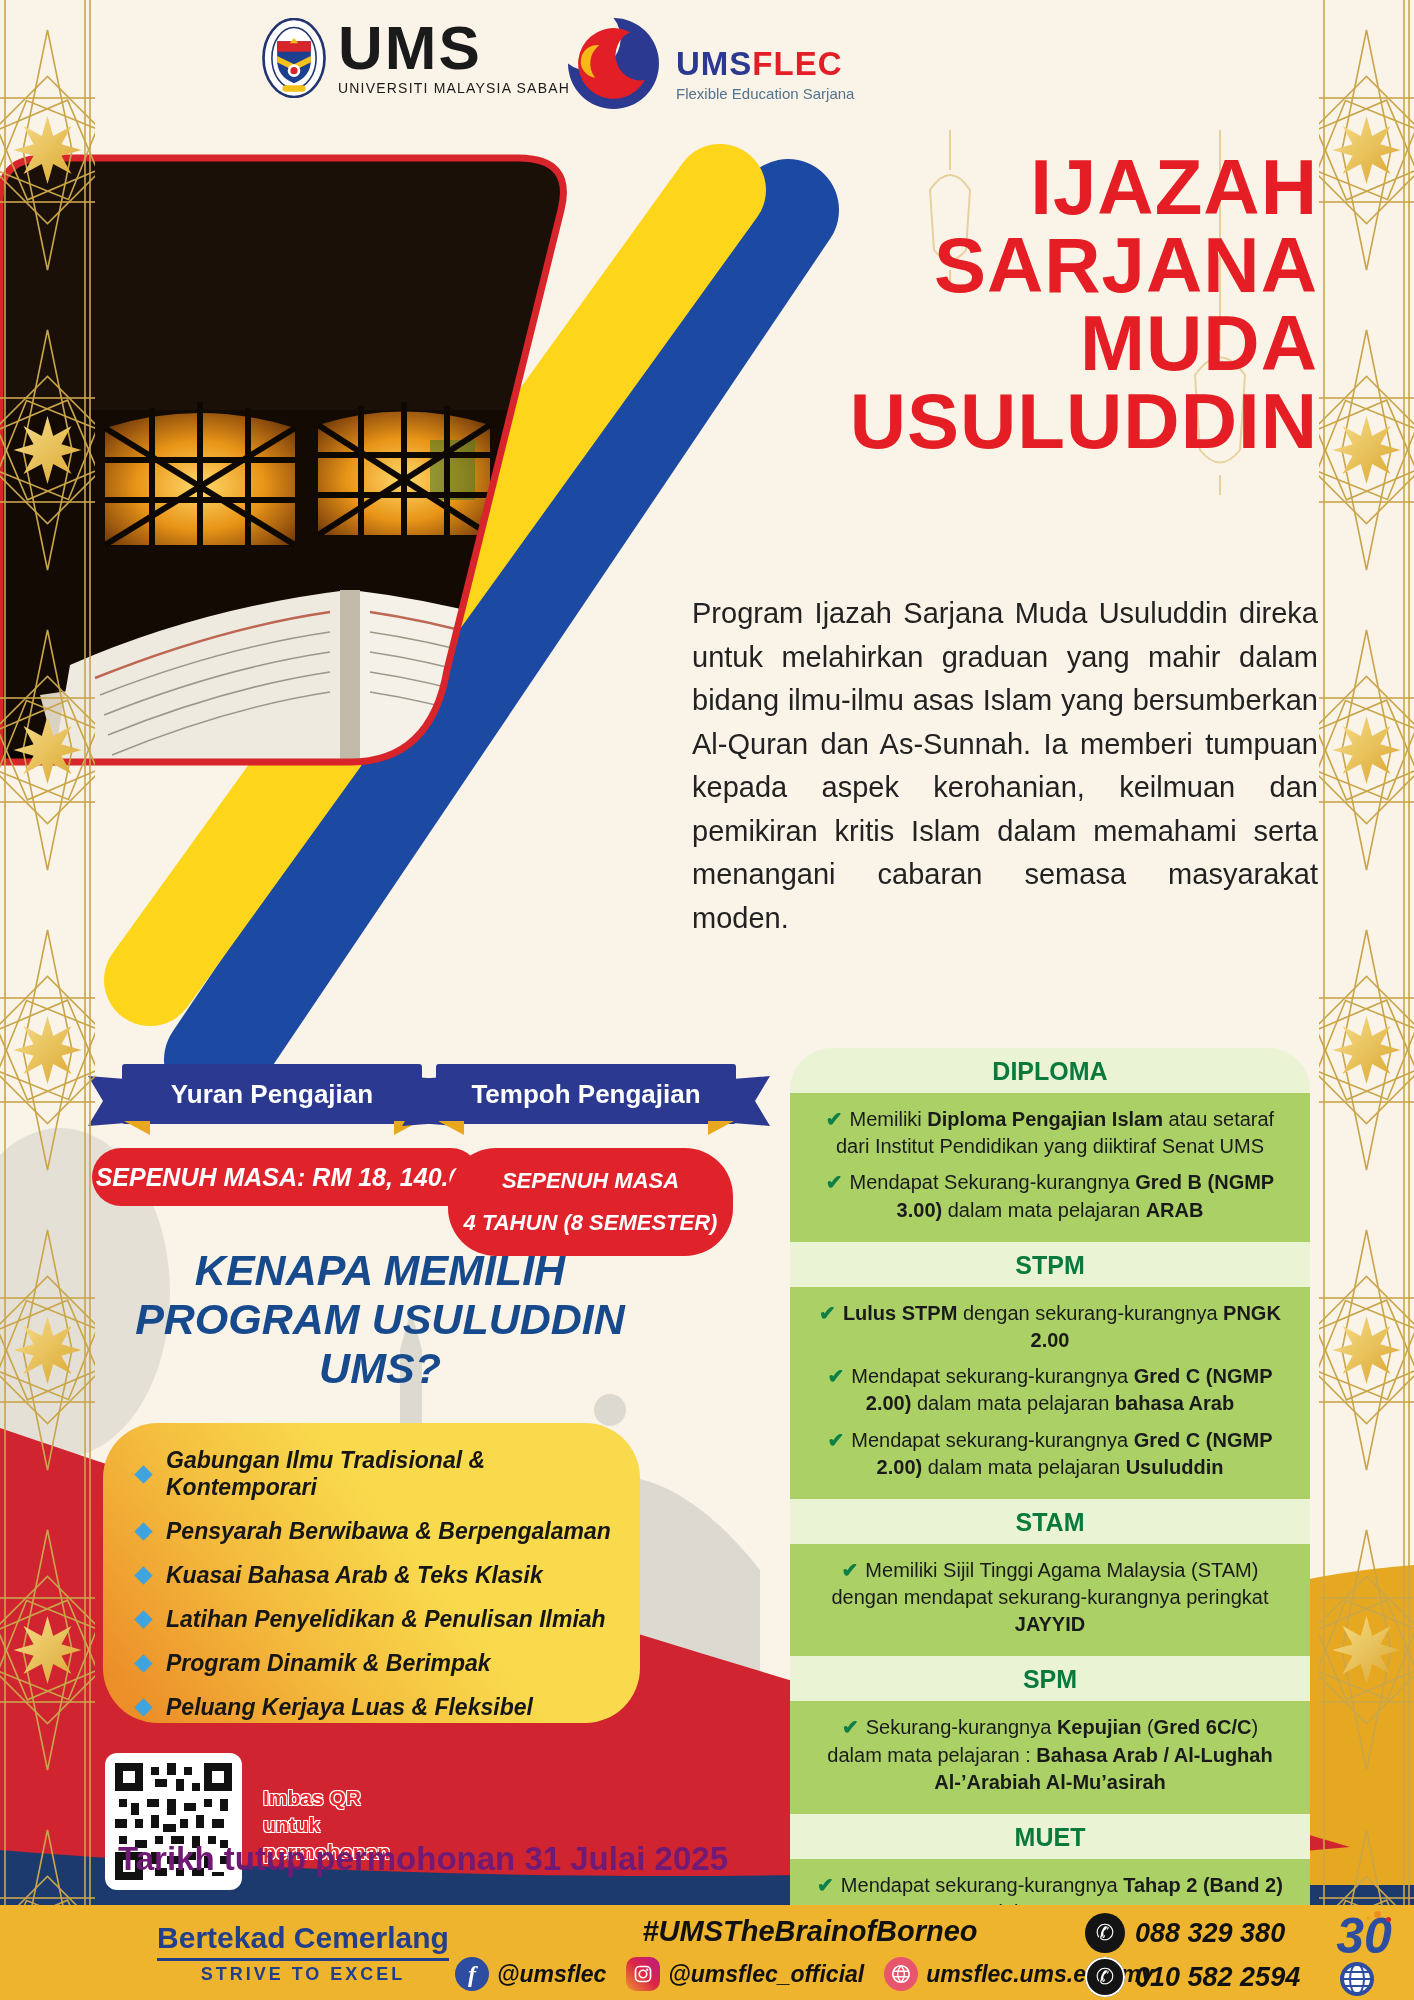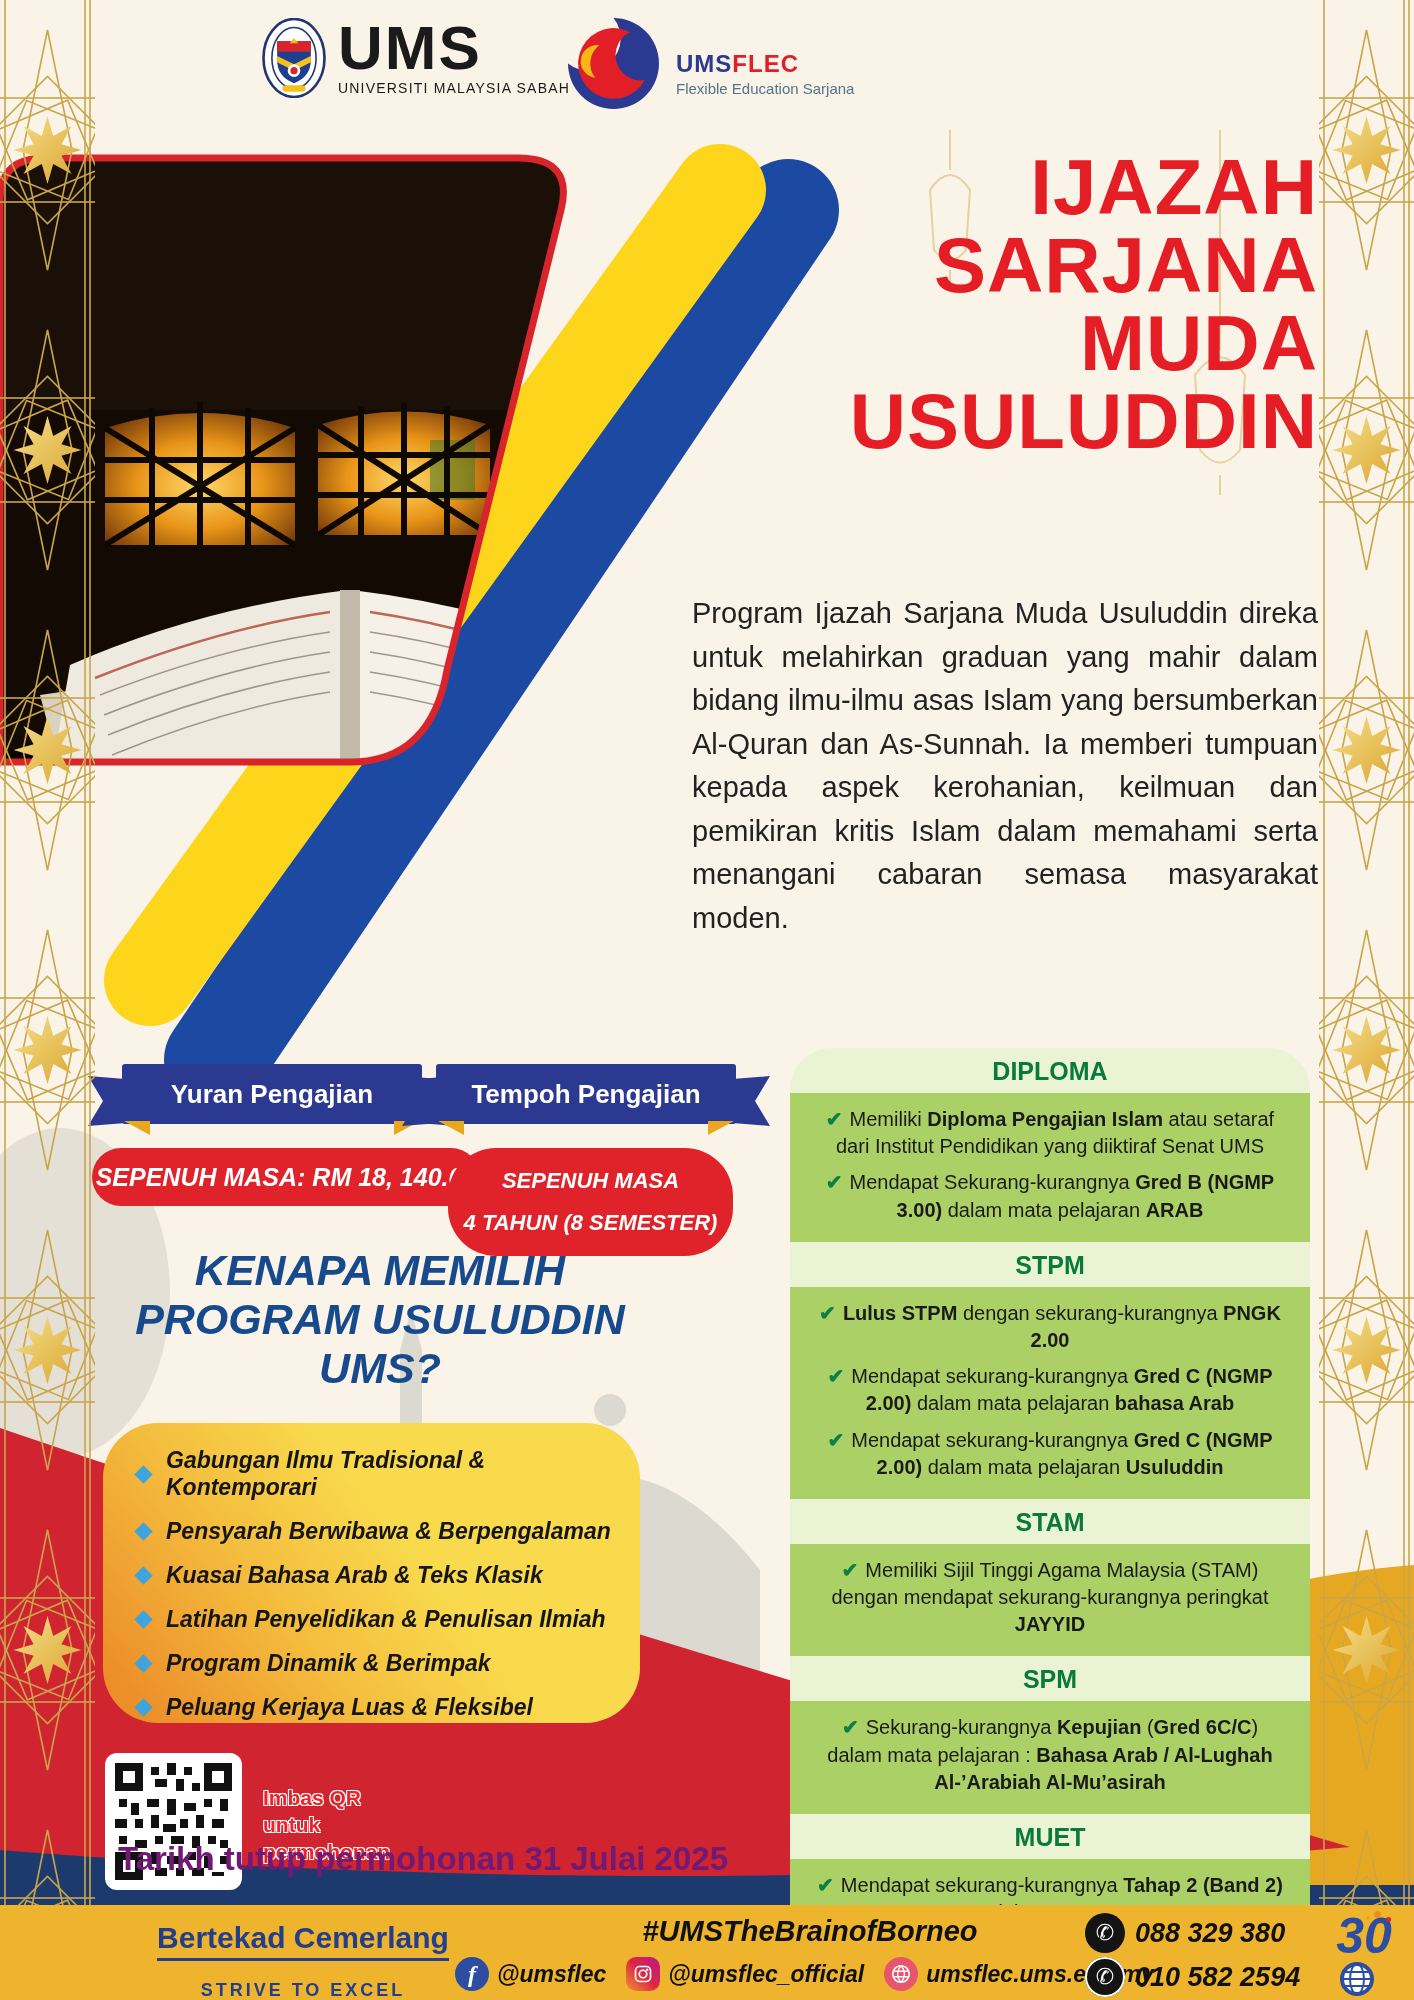--- a/index.html
+++ b/index.html
@@ -12,21 +12,21 @@
   .orn-left{left:0;}
   .orn-right{left:1319px;}
 
   
   .ums-logo{left:262px;top:18px;z-index:3;display:flex;align-items:center;}
   .ums-text{margin-left:12px;color:#1a1a1a;}
   .ums-name{font-size:62px;font-weight:bold;letter-spacing:2px;line-height:0.9;}
   .ums-sub{font-size:14px;letter-spacing:1.2px;margin-top:4px;border-top:1px solid #faf3e7;}
   .umsflec-logo{left:566px;top:16px;z-index:3;display:flex;align-items:center;}
   .flec-text{margin-left:14px;margin-top:18px;}
-  .flec-name{font-size:24px;font-weight:900;letter-spacing:1px;}
+  .flec-name{font-size:33px;font-weight:900;letter-spacing:1px;}
   .flec-name .b{color:#2b3990;}
   .flec-name .r{color:#e21e26;}
   .flec-sub{font-size:15px;color:#53738e;margin-top:2px;}
 
   
   .title{left:700px;top:148px;width:618px;text-align:right;color:#e51e25;
          font-size:78px;line-height:78px;font-weight:800;letter-spacing:1px;z-index:3;}
   
   .intro{left:692px;top:592px;width:626px;font-size:29px;line-height:1.5;color:#222;
          text-align:justify;z-index:3;}
@@ -73,21 +73,21 @@
           z-index:4;display:flex;align-items:center;justify-content:center;}
   .qr-caption{left:263px;top:1784px;z-index:4;font-size:21px;font-weight:bold;color:#e8252c;
           line-height:27px;text-shadow:-1px -1px 0 #fff,1px -1px 0 #fff,-1px 1px 0 #fff,1px 1px 0 #fff;}
   .deadline{left:118px;top:1840px;z-index:4;color:#701a75;font-weight:bold;font-size:33px;}
 
   
   .footer{left:0;top:1905px;width:1414px;height:95px;background:#eeb42d;z-index:6;}
   .motto{position:absolute;left:128px;top:16px;width:350px;text-align:center;color:#233e8b;}
   .motto .m1{font-size:30px;font-weight:bold;display:inline-block;border-bottom:3px solid #233e8b;
              padding-bottom:3px;}
-  .motto .m2{font-size:18px;font-weight:bold;letter-spacing:3px;margin-top:19px;}
+  .motto .m2{font-size:18px;font-weight:bold;letter-spacing:3px;margin-top:3px;}
   .hashtag{position:absolute;left:570px;top:10px;width:480px;text-align:center;color:#111;
            font-size:29px;font-weight:900;font-style:italic;}
   .socials{position:absolute;left:455px;top:52px;display:flex;align-items:center;gap:20px;}
   .soc{display:flex;align-items:center;gap:8px;font-size:23px;font-weight:bold;font-style:italic;color:#111;}
   .ic{width:34px;height:34px;border-radius:50%;display:flex;align-items:center;justify-content:center;flex:0 0 auto;}
   .ic-fb{background:#2d4da1;color:#fff;font-weight:bold;font-size:24px;font-family:"Liberation Serif",serif;font-style:italic;}
   .ic-ig{background:linear-gradient(45deg,#f09433,#dc2743,#bc1888);border-radius:10px;}
   .ic-web{background:#e8566d;}
   .contact{position:absolute;left:1085px;top:8px;color:#111;}
   .c-row{display:flex;align-items:center;gap:10px;margin-bottom:4px;}

